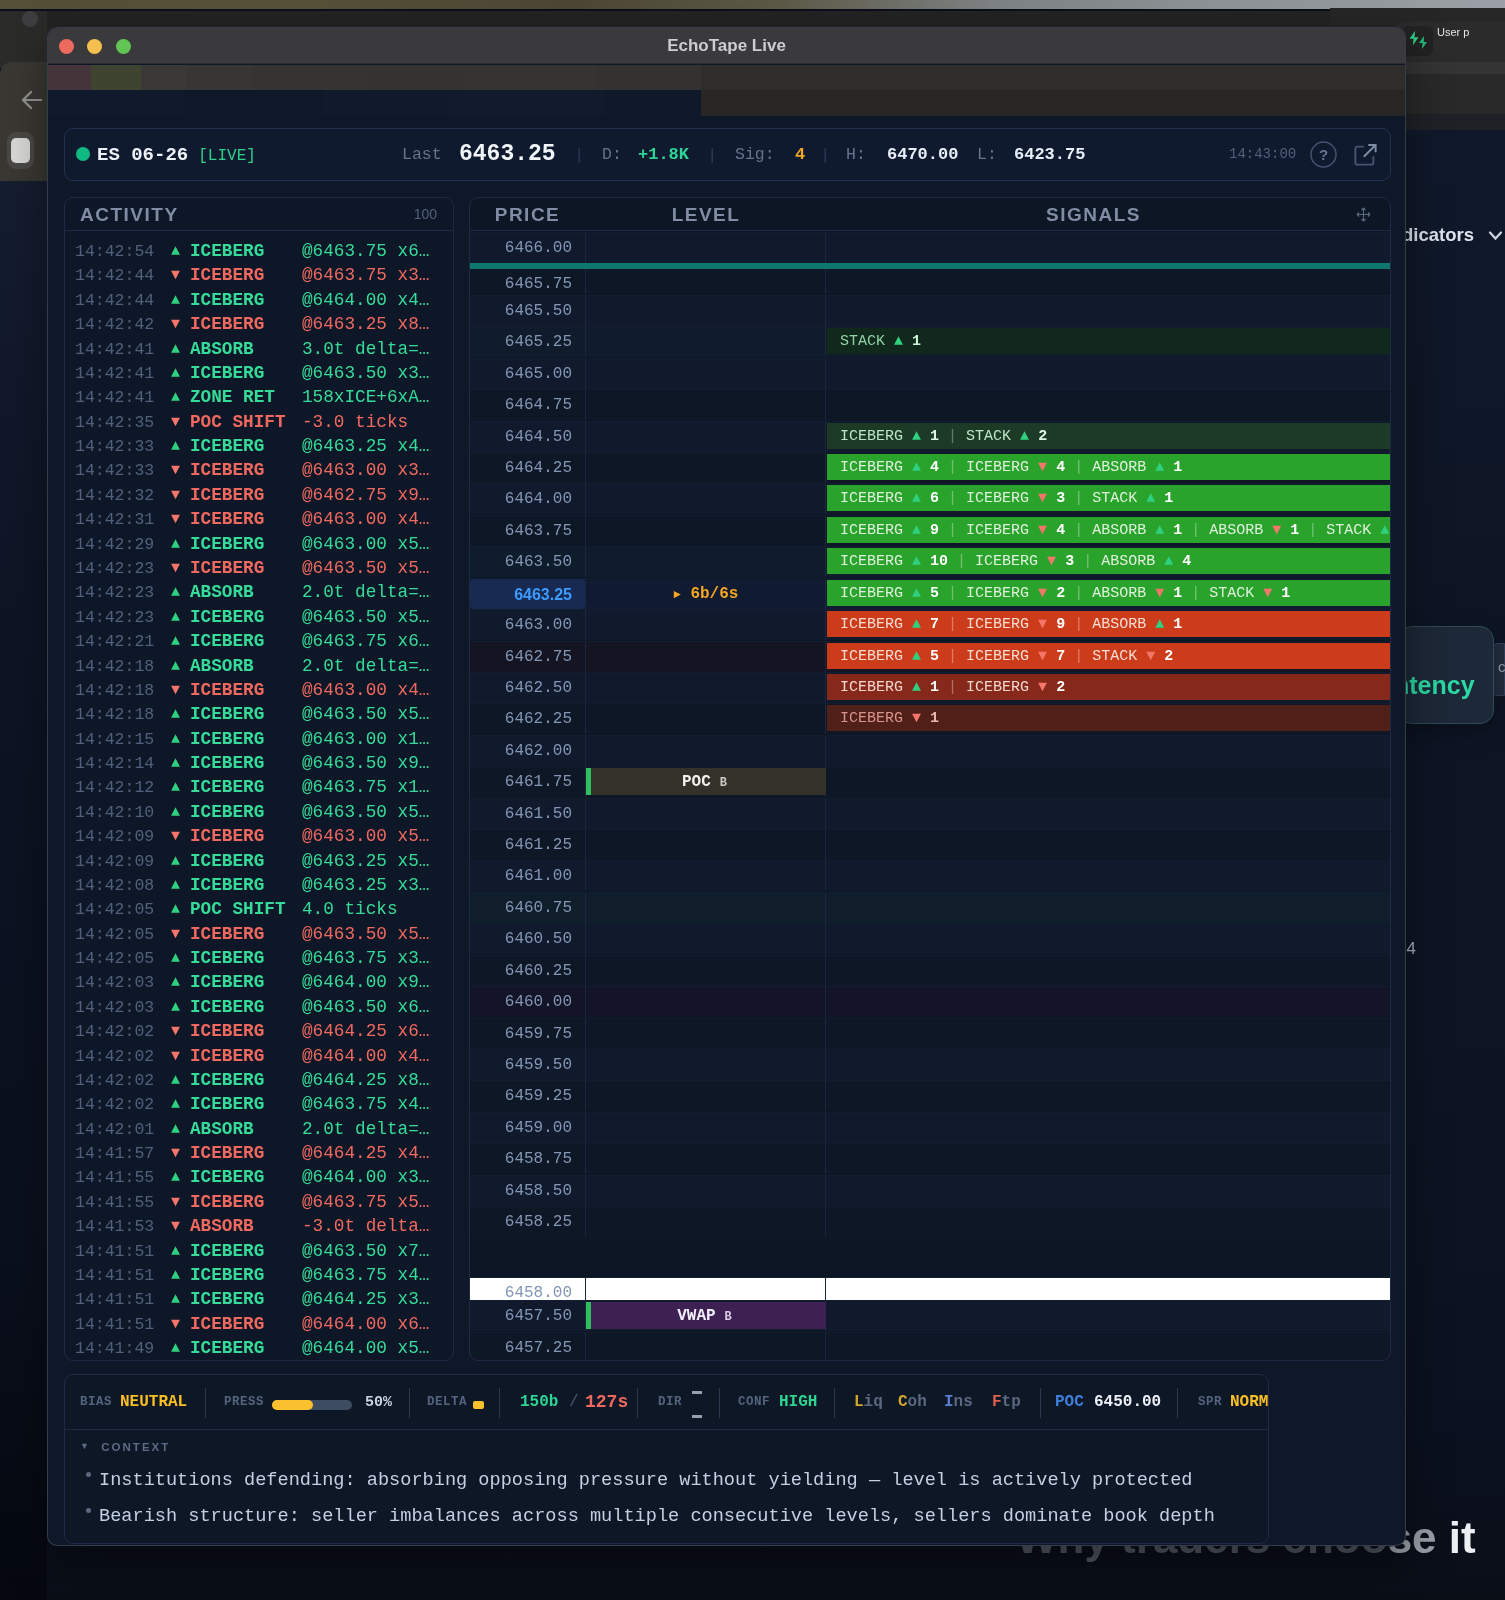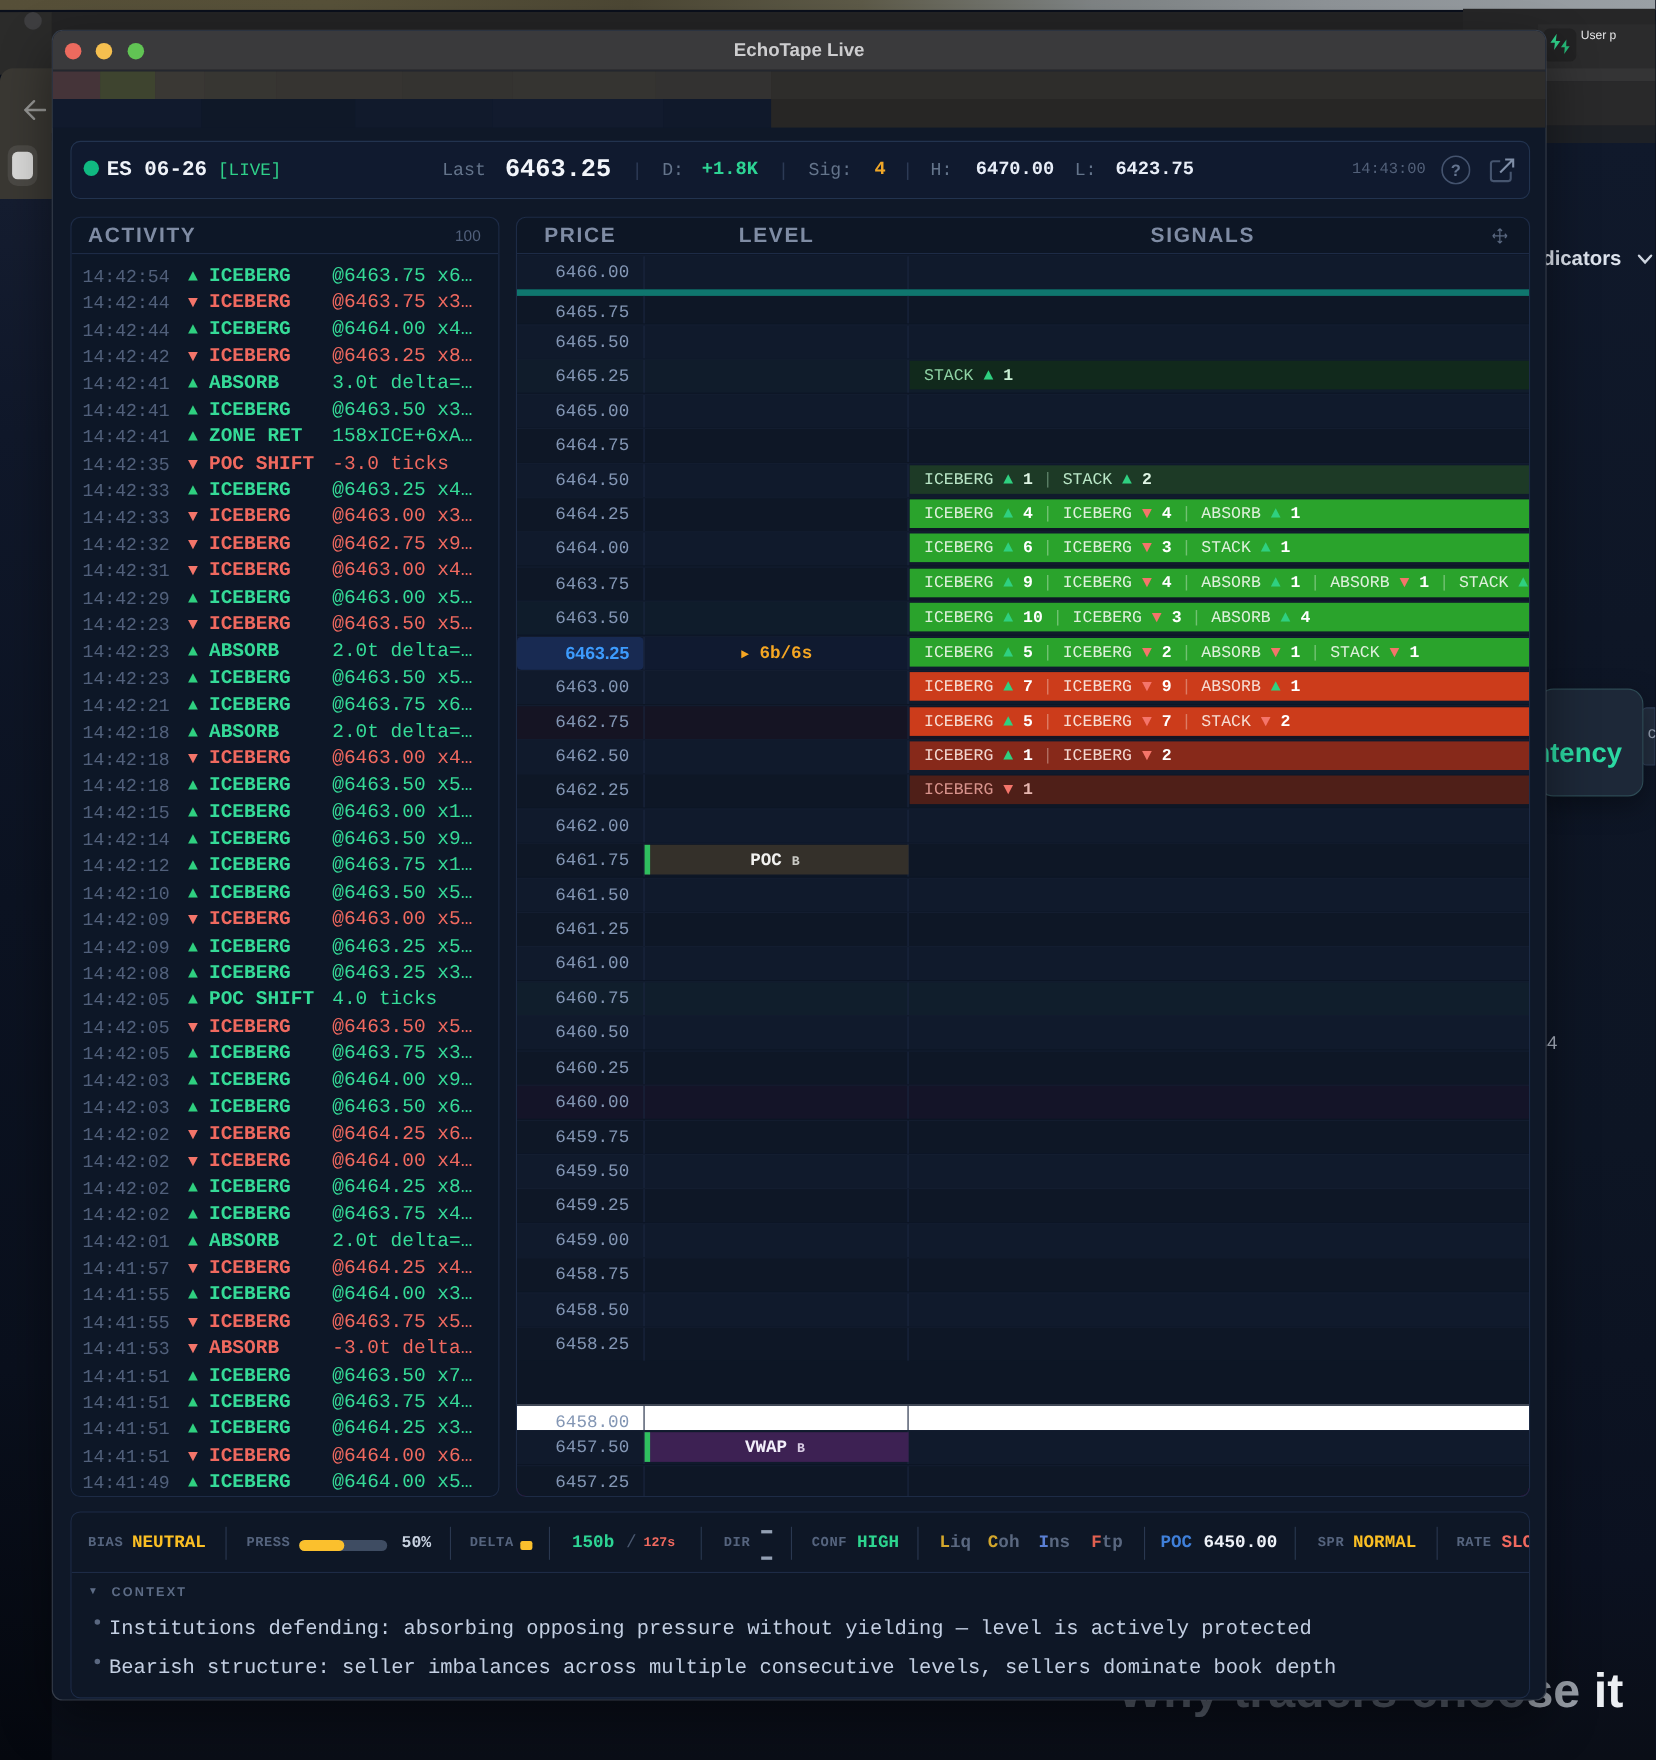--- a/index.html
+++ b/index.html
@@ -59,21 +59,21 @@
 .sbar{position:absolute;left:357px;right:0;top:1px;bottom:3px;line-height:27px;white-space:nowrap;
  overflow:hidden;font-size:15px;padding-left:13px;}
 .sit{font-weight:normal;}
 .snum{font-weight:bold;color:#fff;}
 .ssep{opacity:0.4;padding:0 9px;}
 .stri{font-size:15px;}
 .sbar.dkg1 .snum{color:#c9f0d4;}
 .sbar.dkg2 .snum{color:#dff5e4;}
 .sbar.rdk .snum{color:#e7b7b0;}
 
-#statbox{position:absolute;left:16px;top:1346px;width:1327px;height:170px;background:#0e1726;
+#statbox{position:absolute;left:16px;top:1346px;width:1205px;height:170px;background:#0e1726;
  border:1px solid #1d2b46;border-radius:9px;overflow:hidden;}
 #statrow{position:absolute;left:0;top:0;width:100%;height:55px;border-bottom:1px solid #1d2b46;}
 .slab{position:absolute;top:0;height:55px;line-height:55px;color:#55647e;font-size:12.5px;letter-spacing:0.5px;font-weight:bold;}
 .sval{position:absolute;top:0;height:55px;line-height:55px;font-size:16px;font-weight:bold;}
 .ssepv{position:absolute;top:13px;width:1px;height:30px;background:#2a3850;}
 #ctxlab{position:absolute;left:15px;top:66px;color:#5d6c86;font-size:11.5px;letter-spacing:2px;font-weight:bold;}
 .ctxline{position:absolute;left:34px;color:#c3cfe2;font-size:18.6px;white-space:nowrap;}
 .bullet{position:absolute;left:21px;width:5px;height:5px;border-radius:50%;background:#5a6880;}
 
 #bigtext{position:absolute;left:1016px;top:1513px;font-size:44px;font-weight:bold;color:#515864;white-space:nowrap;}
@@ -667,21 +667,21 @@
 <div class="slab mono" style="left:159px;">PRESS</div>
 <div class="abs" style="left:207px;top:25px;width:80px;height:10px;border-radius:5px;background:#3e4c62;"></div>
 <div class="abs" style="left:207px;top:25px;width:41px;height:10px;border-radius:5px;background:#fbc02d;"></div>
 <div class="sval mono" style="left:300px;color:#c8d2e0;font-size:15px;">50%</div>
 <div class="ssepv" style="left:344px;"></div>
 <div class="slab mono" style="left:362px;">DELTA</div>
 <div class="abs" style="left:408px;top:26px;width:11px;height:8px;border-radius:2px;background:#fbc02d;"></div>
 <div class="ssepv" style="left:434px;"></div>
 <div class="sval mono" style="left:455px;color:#2dd494;font-size:16px;">150b</div>
 <div class="sval mono" style="left:504px;color:#4a5870;font-weight:normal;font-size:16px;">/</div>
-<div class="sval mono" style="left:520px;color:#f0695f;font-size:12px;">127s</div>
+<div class="sval mono" style="left:520px;color:#f0695f;font-size:18px;">127s</div>
 <div class="ssepv" style="left:572px;"></div>
 <div class="slab mono" style="left:593px;">DIR</div>
 <div class="abs" style="left:627px;top:16px;width:10px;height:3px;background:#93a0b3;"></div>
 <div class="abs" style="left:627px;top:40px;width:10px;height:3px;background:#93a0b3;"></div>
 <div class="ssepv" style="left:654px;"></div>
 <div class="slab mono" style="left:673px;">CONF</div>
 <div class="sval mono" style="left:714px;color:#2dd48f;font-size:16px;">HIGH</div>
 <div class="ssepv" style="left:769px;"></div>
 <div class="sval mono" style="left:789px;color:#5a6880;font-size:16px;"><span style="color:#d4a72c;">L</span><span style="color:#5a6880;">iq</span></div>
 <div class="sval mono" style="left:833px;color:#5a6880;font-size:16px;"><span style="color:#d4a72c;">C</span><span style="color:#5a6880;">oh</span></div>

